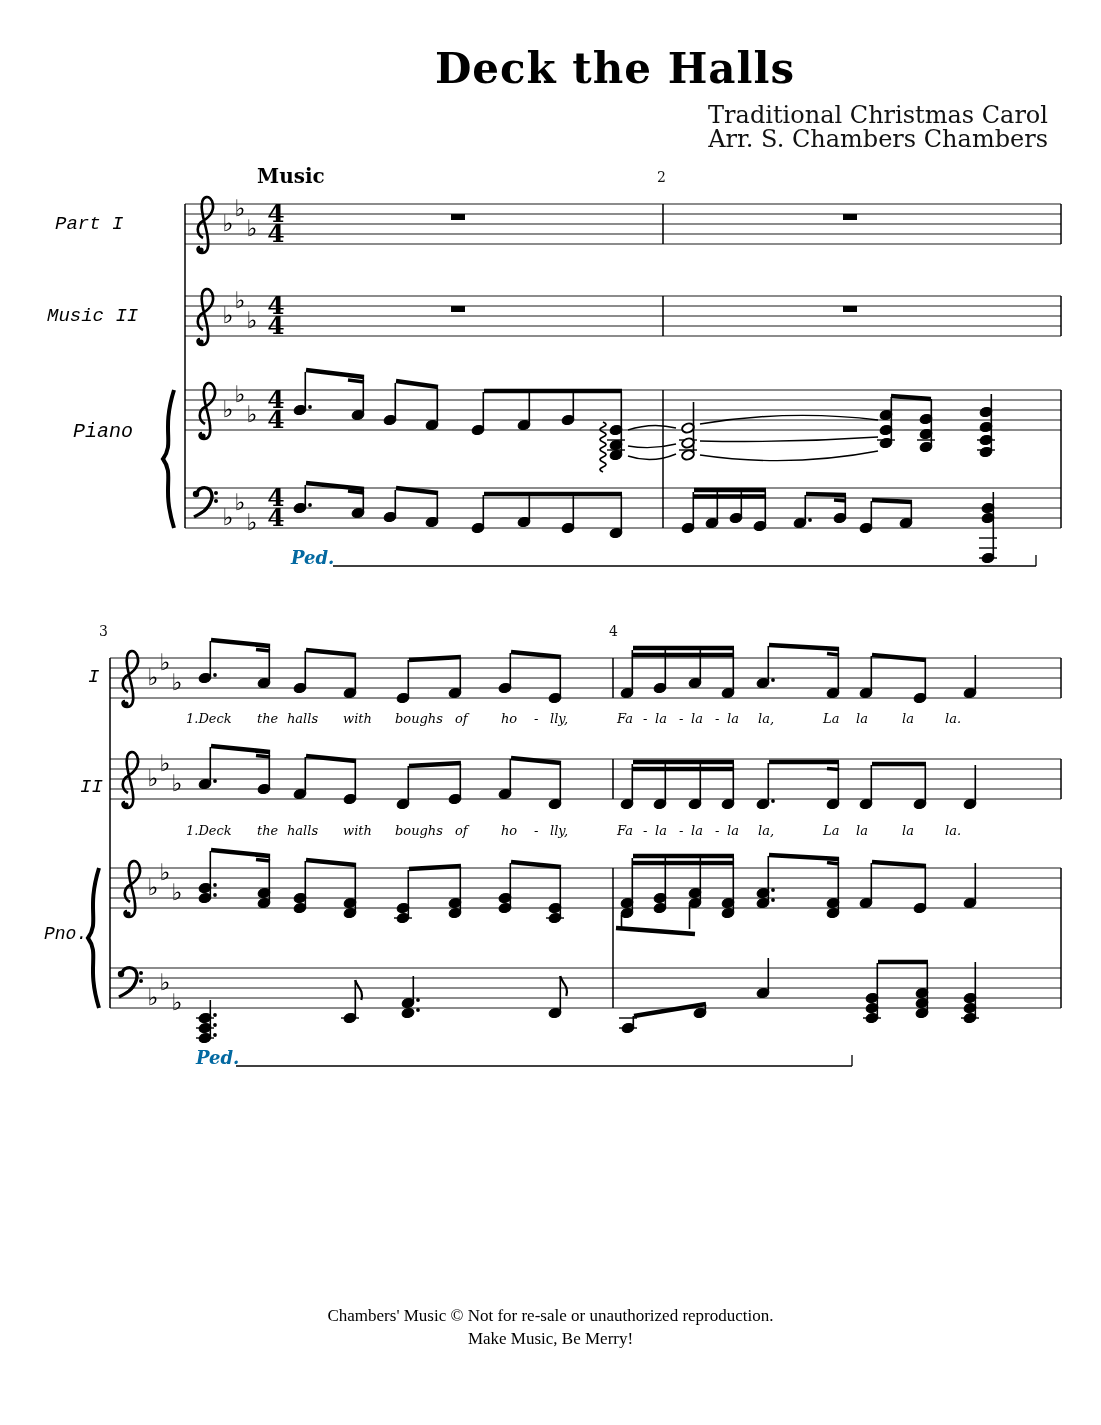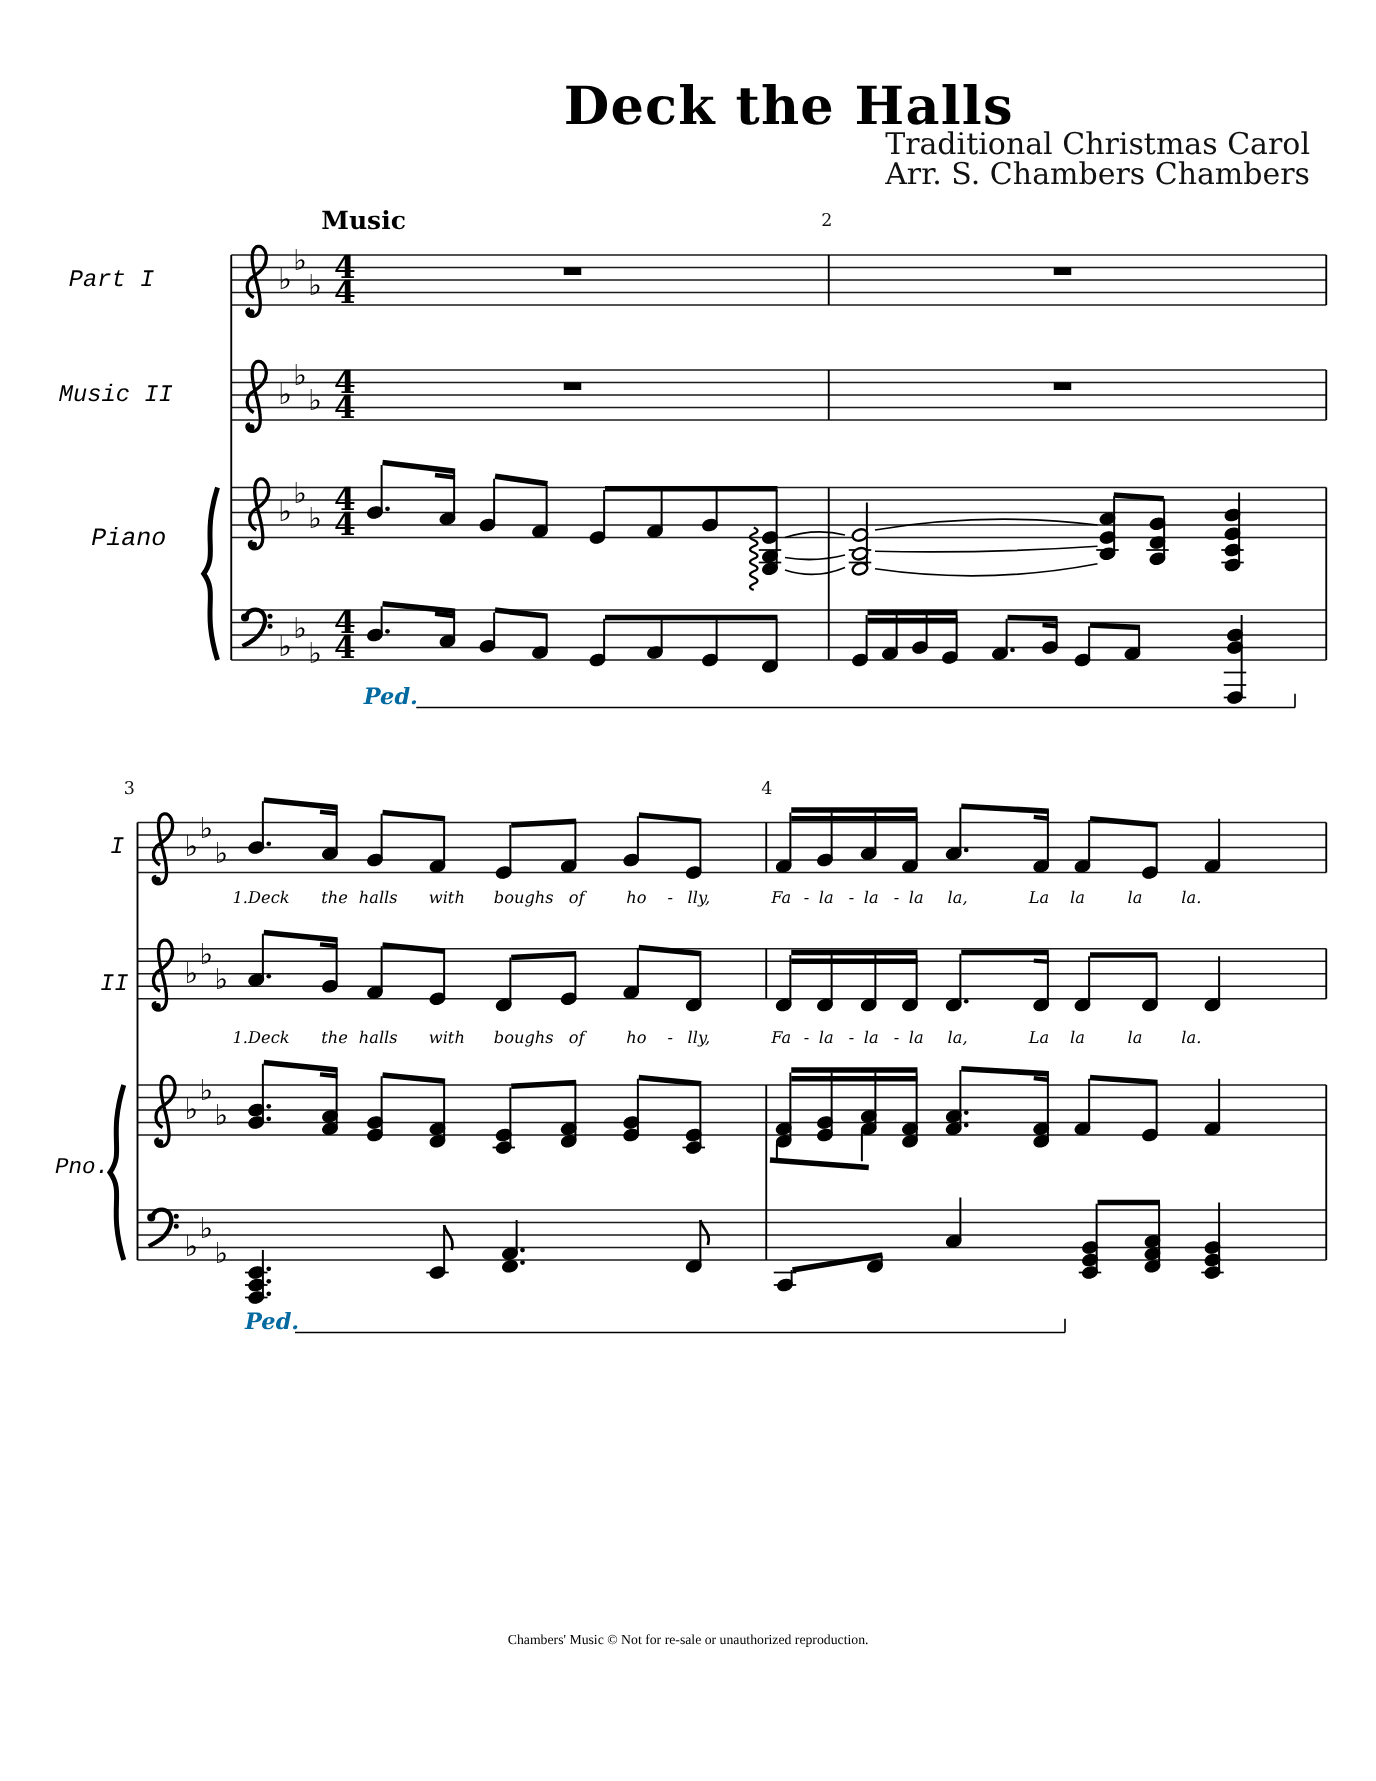--- a/index.html
+++ b/index.html
@@ -1,39 +1,39 @@
 <!DOCTYPE html>
 <html><head>
 <meta charset="utf-8">
 <style>
   html,body{margin:0;padding:0;background:#e8e8e8;}
   .page{position:relative;width:1101px;height:1425px;background:#ffffff;margin:0 auto;
         font-family:"DejaVu Serif",serif;overflow:hidden;}
   .page svg{position:absolute;left:0;top:0;}
-  .title{position:absolute;left:405px;top:44px;width:420px;margin:16px;text-align:center;
+  .title{position:absolute;left:405px;top:44px;width:420px;margin:0;text-align:center;
          font-size:42px;font-weight:700;font-family:"DejaVu Serif",serif;color:#000;letter-spacing:1px;}
   .credit{position:absolute;right:53px;text-align:right;font-size:24px;color:#111;
           font-family:"DejaVu Serif",serif;}
   .c1{top:101px;}
   .c2{top:125px;}
   .tempo{position:absolute;left:257px;top:164px;font-size:20px;font-weight:700;color:#000;}
   .instlabel{position:absolute;font-style:italic;font-family:Liberation Mono, monospace;color:#000;white-space:nowrap;}
   .lab-part1{left:55px;top:213px;font-size:19px;}
   .lab-part2{left:47px;top:305px;font-size:19px;}
   .lab-piano{left:73px;top:420px;font-size:20px;text-align:right;}
   .lab-p1{left:88px;top:666px;font-size:19px;}
   .lab-p2{left:80px;top:776px;font-size:19px;}
   .lab-pno{left:44px;top:924px;font-size:18px;}
   .ped{position:absolute;font-style:italic;font-weight:700;font-size:18px;font-family:"DejaVu Serif",serif;color:#0369a1;}
   .ped1{left:291px;top:547px;}
   .ped2{left:196px;top:1047px;}
   .mnum{position:absolute;font-family:"DejaVu Serif",serif;font-size:14px;color:#111;}
   .lyr{position:absolute;font-style:italic;font-family:"DejaVu Serif",serif;font-size:13px;
        color:#000;white-space:nowrap;}
-  .footer{position:absolute;left:0;right:0;text-align:center;font-size:11px;color:#000;
+  .footer{position:absolute;left:0;right:0;text-align:center;font-size:17px;color:#000;
           font-family:"Liberation Serif","DejaVu Serif",serif;}
   .f1{top:1306px;}
   .f2{top:1329px;}
   .flat{font-family:"DejaVu Sans",sans-serif;font-size:23px;text-anchor:middle;fill:#000;}
   .tsig{font-family:"DejaVu Serif",serif;font-size:25px;font-weight:700;text-anchor:middle;fill:#000;}
 </style>
 </head>
 <body>
 
 <div class="page" id="page">
@@ -476,20 +476,21 @@
   <div class="instlabel lab-part2">Music II</div>
   <div class="instlabel lab-piano">Piano</div>
   <div class="instlabel lab-p1">I</div>
   <div class="instlabel lab-p2">II</div>
   <div class="instlabel lab-pno">Pno.</div>
 
   <div class="ped ped1">Ped.</div>
   <div class="ped ped2">Ped.</div>
 
   <div class="footer f1">Chambers' Music © Not for re-sale or unauthorized reproduction.</div>
+  <div class="footer f2">Make Music, Be Merry!</div>
 <span class="mnum" style="left: 657px; top: 169px;">2</span>
     <span class="mnum" style="left: 99px; top: 623px;">3</span>
     <span class="mnum" style="left: 609px; top: 623px;">4</span>
     <span class="lyr" style="left: 186px; top: 711px;">1.Deck</span>
     <span class="lyr" style="left: 257px; top: 711px;">the</span>
     <span class="lyr" style="left: 287px; top: 711px;">halls</span>
     <span class="lyr" style="left: 343px; top: 711px;">with</span>
     <span class="lyr" style="left: 395px; top: 711px;">boughs</span>
     <span class="lyr" style="left: 455px; top: 711px;">of</span>
     <span class="lyr" style="left: 501px; top: 711px;">ho</span>

